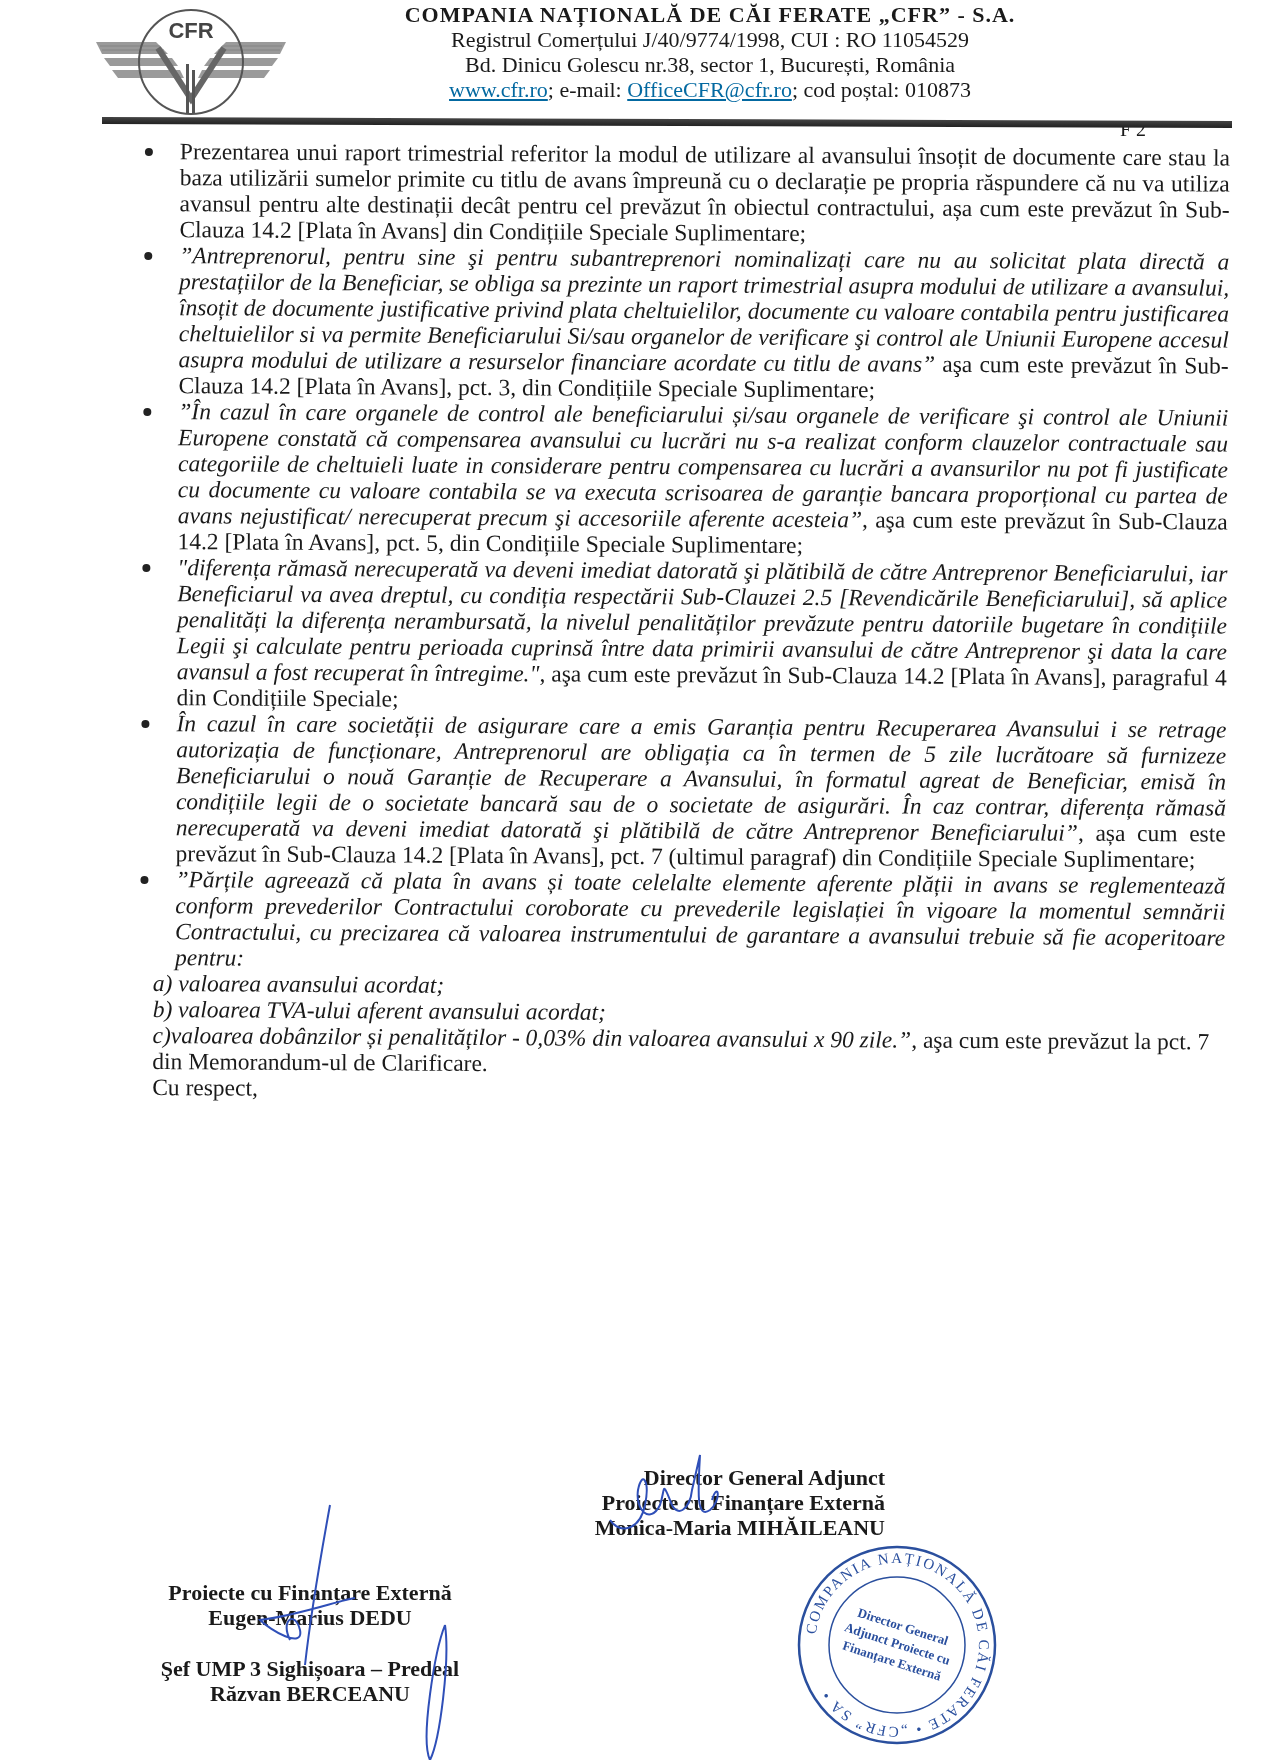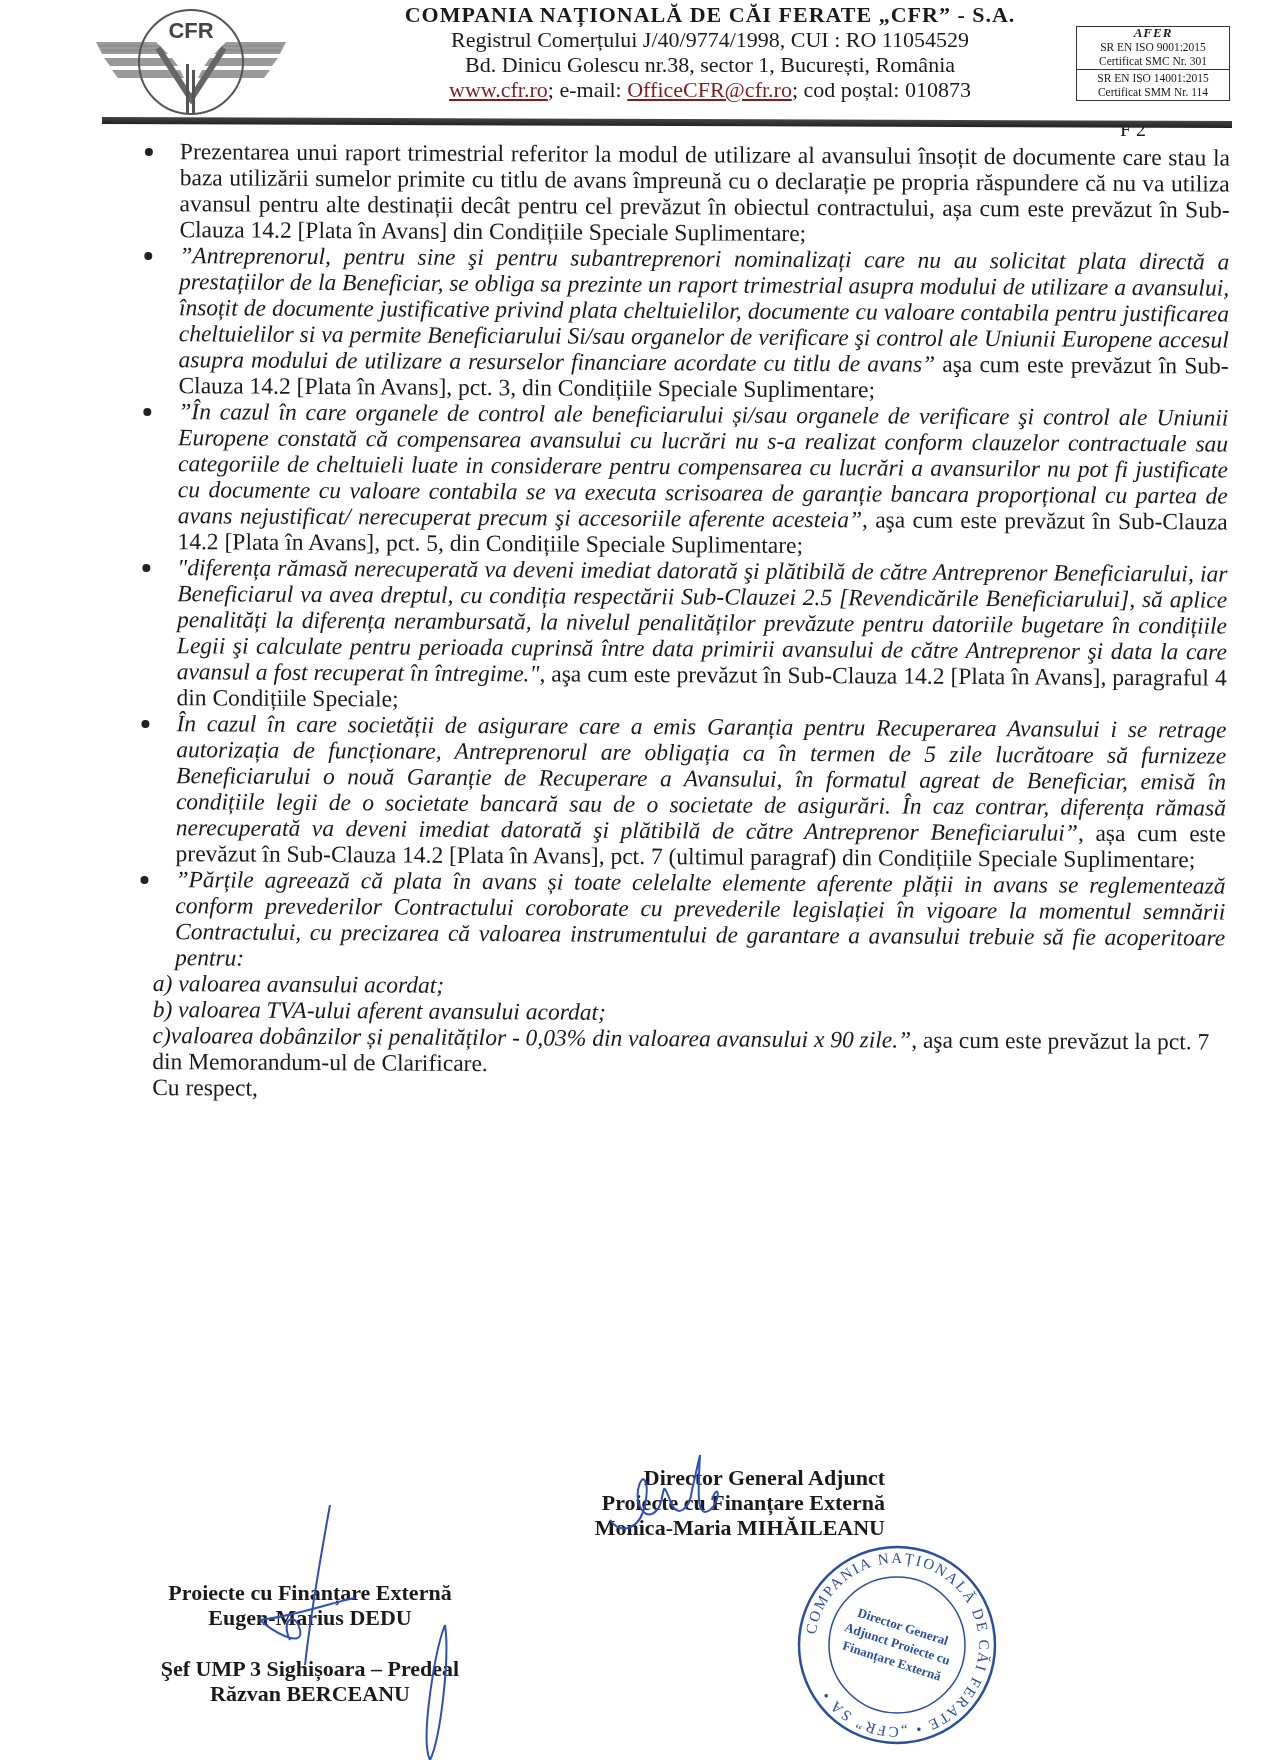--- a/index.html
+++ b/index.html
@@ -5,21 +5,21 @@
   html, body { margin:0; padding:0; background:#ffffff; }
   body { width:1268px; height:1760px; position:relative; overflow:hidden;
          font-family:"Liberation Serif", serif; color:#1a1a1a; }
 
   
   .header { position:absolute; left:0; top:0; width:1268px; height:150px; }
   .logo { position:absolute; left:96px; top:4px; width:190px; height:120px; }
   .company { position:absolute; left:400px; top:12px; width:620px; text-align:center;
              font-size:22px; line-height:25px; }
   .company .name { font-weight:bold; letter-spacing:1px; font-size:22px; margin-top:-10px; }
-  .company .link { color:#7f1d1d; text-decoration:underline; }
+  .company .link { color:#0369a1; text-decoration:underline; }
   .cert-box { position:absolute; left:1076px; top:26px; width:152px;
               border:1.5px solid #333; font-size:11.5px; line-height:14px; text-align:center; }
   .cert-box .row { padding:1px 2px; }
   .cert-box .row + .row { border-top:1.5px solid #333; }
   .cert-box .afer { font-weight:bold; font-style:italic; font-size:13px; letter-spacing:1px; margin-top:-2px;}
   .form-code { position:absolute; left:1120px; top:118px; font-size:20px; }
   .rule { position:absolute; left:102px; top:117px; width:1130px; height:7px;
           background:linear-gradient(#444,#222); transform:rotate(0.2deg); transform-origin:left; }
 
   
@@ -69,31 +69,20 @@
 
   <div class="company">
     <div class="name">COMPANIA NAȚIONALĂ DE CĂI FERATE „CFR” - S.A.</div>
     <div>Registrul Comerțului  J/40/9774/1998, CUI : RO 11054529</div>
     <div>Bd. Dinicu Golescu nr.38, sector 1, București, România</div>
     <div>
       <span class="link">www.cfr.ro</span><span>; e-mail: </span><span class="link">OfficeCFR@cfr.ro</span><span>; cod poștal: 010873</span>
     </div>
   </div>
 
-  <div class="cert-box">
-    <div class="row">
-      <div class="afer">AFER</div>
-      <div>SR EN ISO 9001:2015</div>
-      <div>Certificat SMC Nr. 301</div>
-    </div>
-    <div class="row">
-      <div>SR EN ISO 14001:2015</div>
-      <div>Certificat SMM Nr. 114</div>
-    </div>
-  </div>
   <div class="form-code">F 2</div>
   <div class="rule"></div>
 </div>
 
 <div class="content">
   <div class="bullet">
     <span>Prezentarea unui raport trimestrial referitor la modul de utilizare al avansului însoțit de documente care stau la baza utilizării sumelor primite cu titlu de avans împreună cu o declarație pe propria răspundere că nu va utiliza avansul pentru alte destinații decât pentru cel prevăzut în obiectul contractului, așa cum este prevăzut în Sub-Clauza 14.2 [Plata în Avans] din Condițiile Speciale Suplimentare;</span>
   </div>
   <div class="bullet">
     <span class="it">”Antreprenorul, pentru sine şi pentru subantreprenori nominalizați care nu au solicitat plata directă a prestațiilor de la Beneficiar, se obliga sa prezinte un raport trimestrial asupra modului de utilizare a avansului, însoțit de documente justificative privind plata cheltuielilor, documente cu valoare contabila pentru justificarea cheltuielilor si va permite Beneficiarului Si/sau organelor de verificare şi control ale Uniunii Europene accesul asupra modului de utilizare  a resurselor  financiare acordate cu titlu de avans”</span><span> aşa cum este prevăzut în Sub-Clauza 14.2 [Plata în Avans], pct. 3, din Condițiile Speciale Suplimentare;</span>

